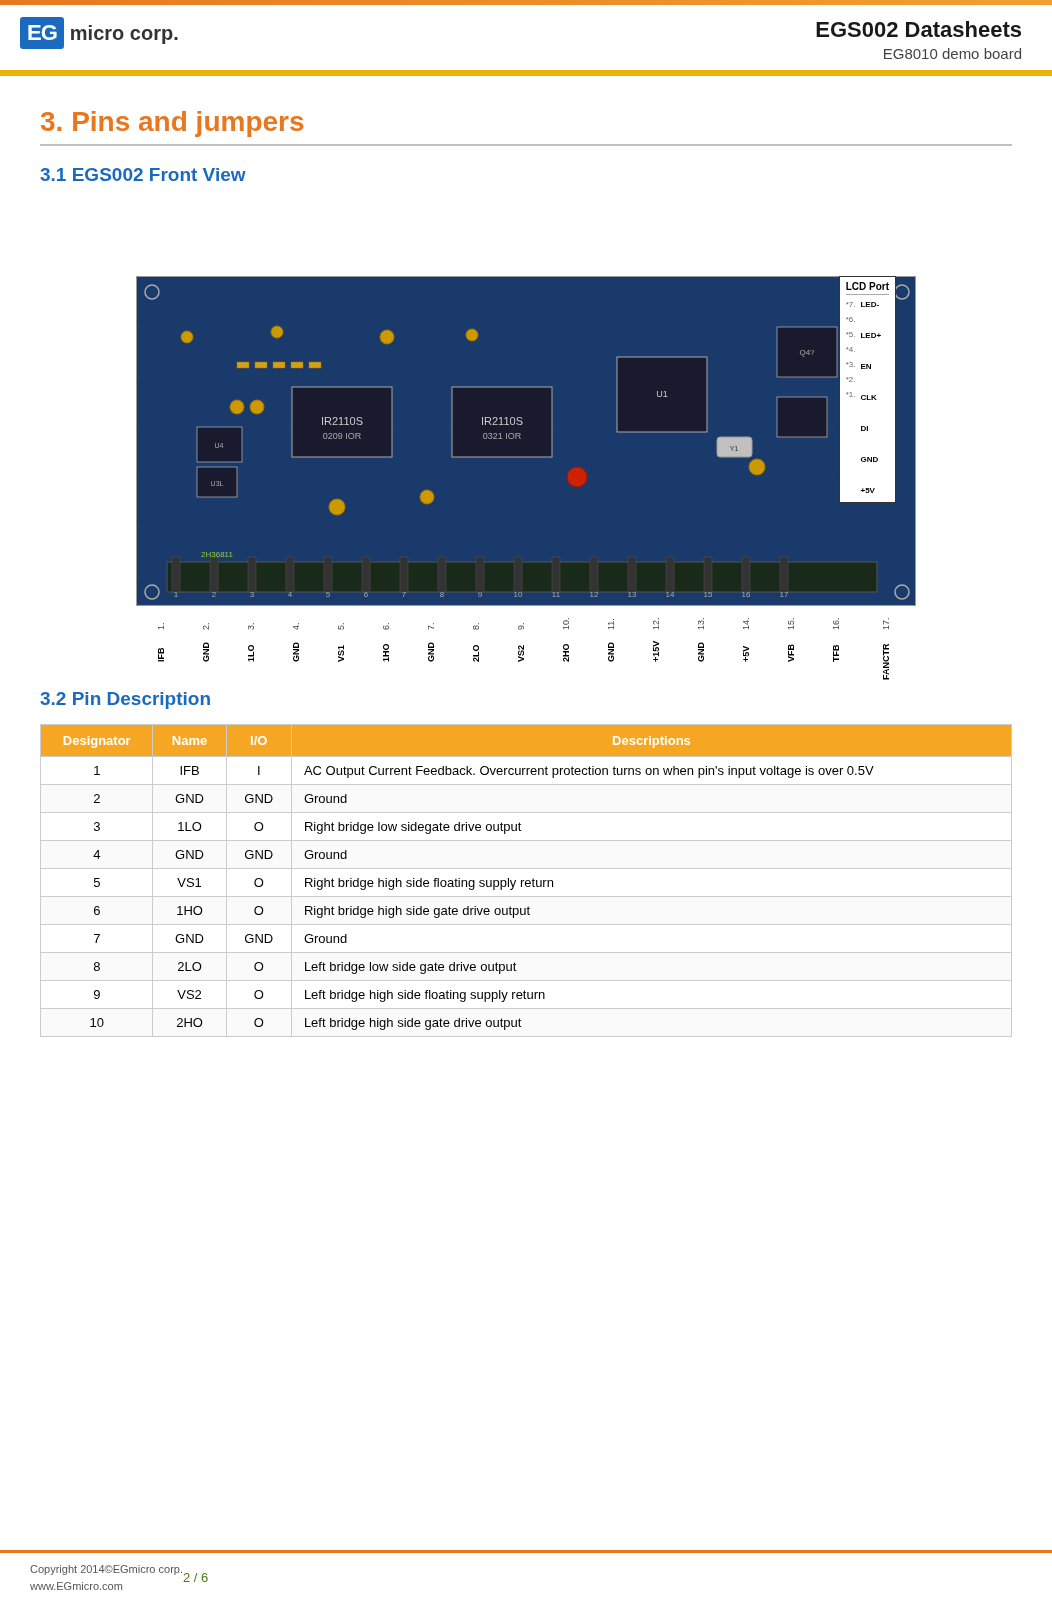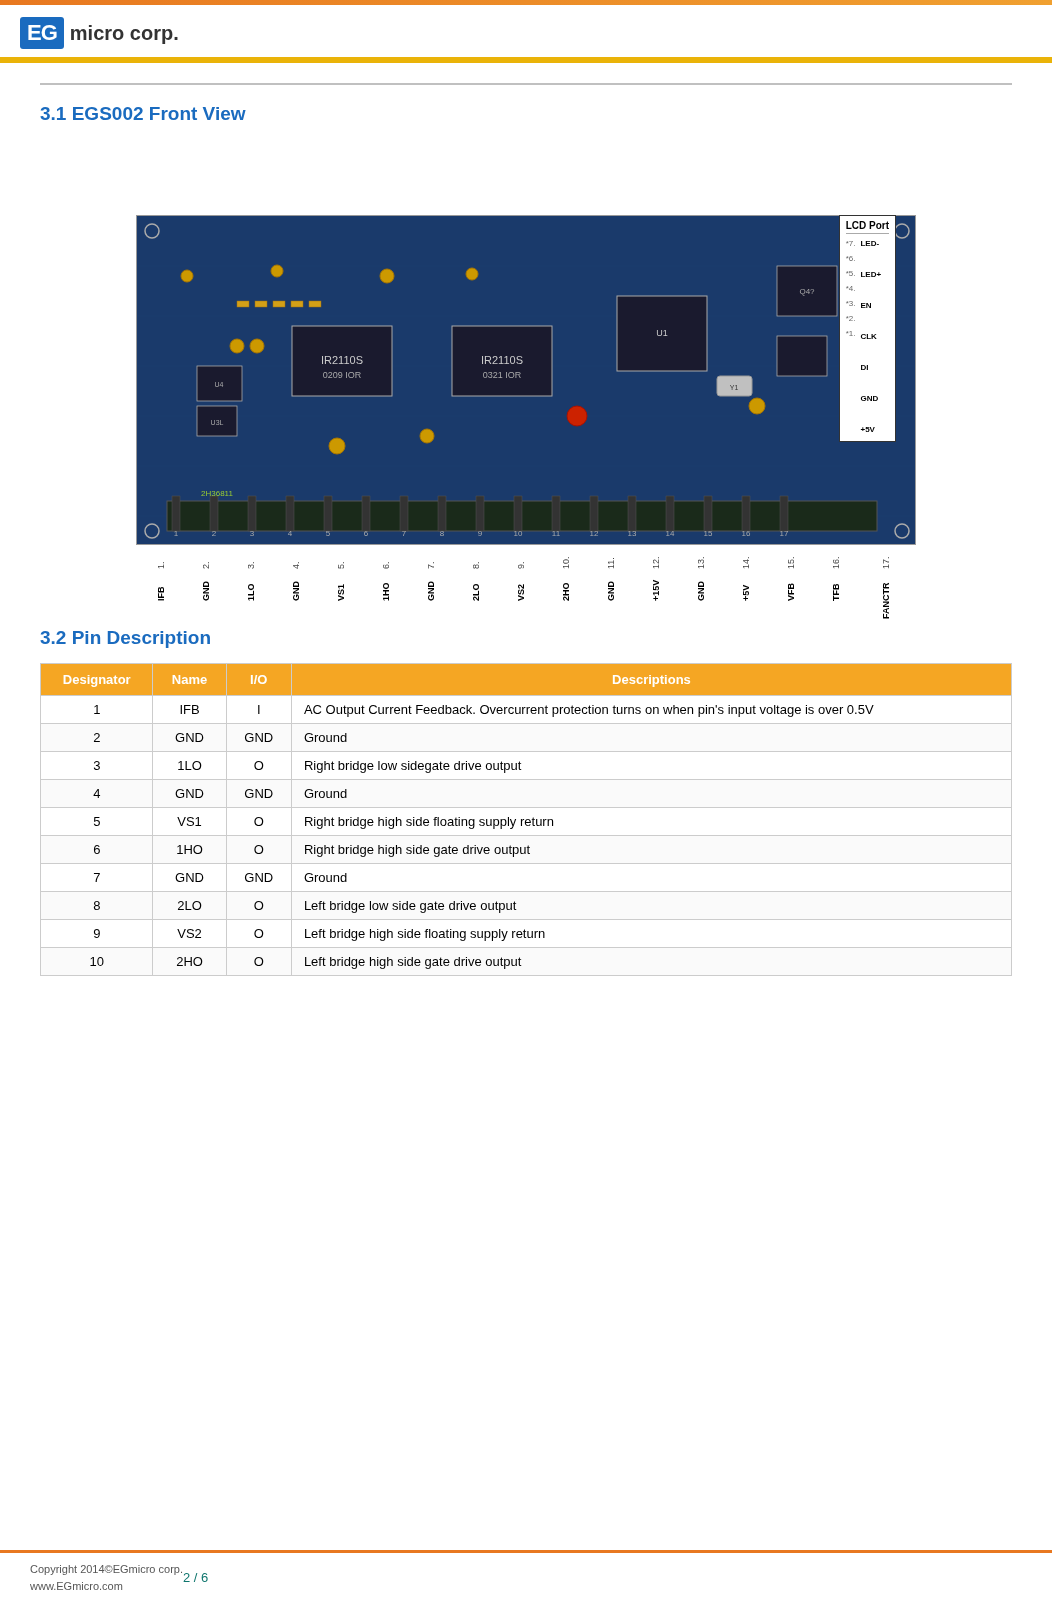--- a/index.html
+++ b/index.html
@@ -153,21 +153,21 @@
       align-items: center;
       font-size: 11px;
       color: #555;
       background: #fff;
     }
     .footer-left {
       line-height: 1.5;
     }
     .footer-right {
       font-size: 13px;
-      color: #0f766e;
+      color: #4d7c0f;
     }
 
     
     .lcd-diagram {
       position: absolute;
       top: 0;
       right: 20px;
       border: 1.5px solid #333;
       background: #fff;
       padding: 4px 6px;
@@ -186,24 +186,29 @@
 </head>
 <body>
 
 <div class="top-bar"></div>
 
 <div class="header">
   <div class="logo-area">
     <div class="logo-box">EG</div>
     <span class="logo-text">micro corp.</span>
   </div>
+  <div class="header-right">
+    <div class="header-title">EGS002 Datasheets</div>
+    <div class="header-subtitle">EG8010 demo board</div>
+  </div>
 </div>
 
 <div class="main-content">
 
+  <div class="section-heading">3. Pins and jumpers</div>
   <hr class="section-divider">
 
   <div class="subsection-heading">3.1   EGS002 Front View</div>
 
   <div style="position:relative; width:780px; margin: 0 auto 0 auto;">
 
     <div class="lcd-diagram">
       <div class="lcd-diagram-title">LCD Port</div>
       <div style="display:flex; gap:3px;">
 

